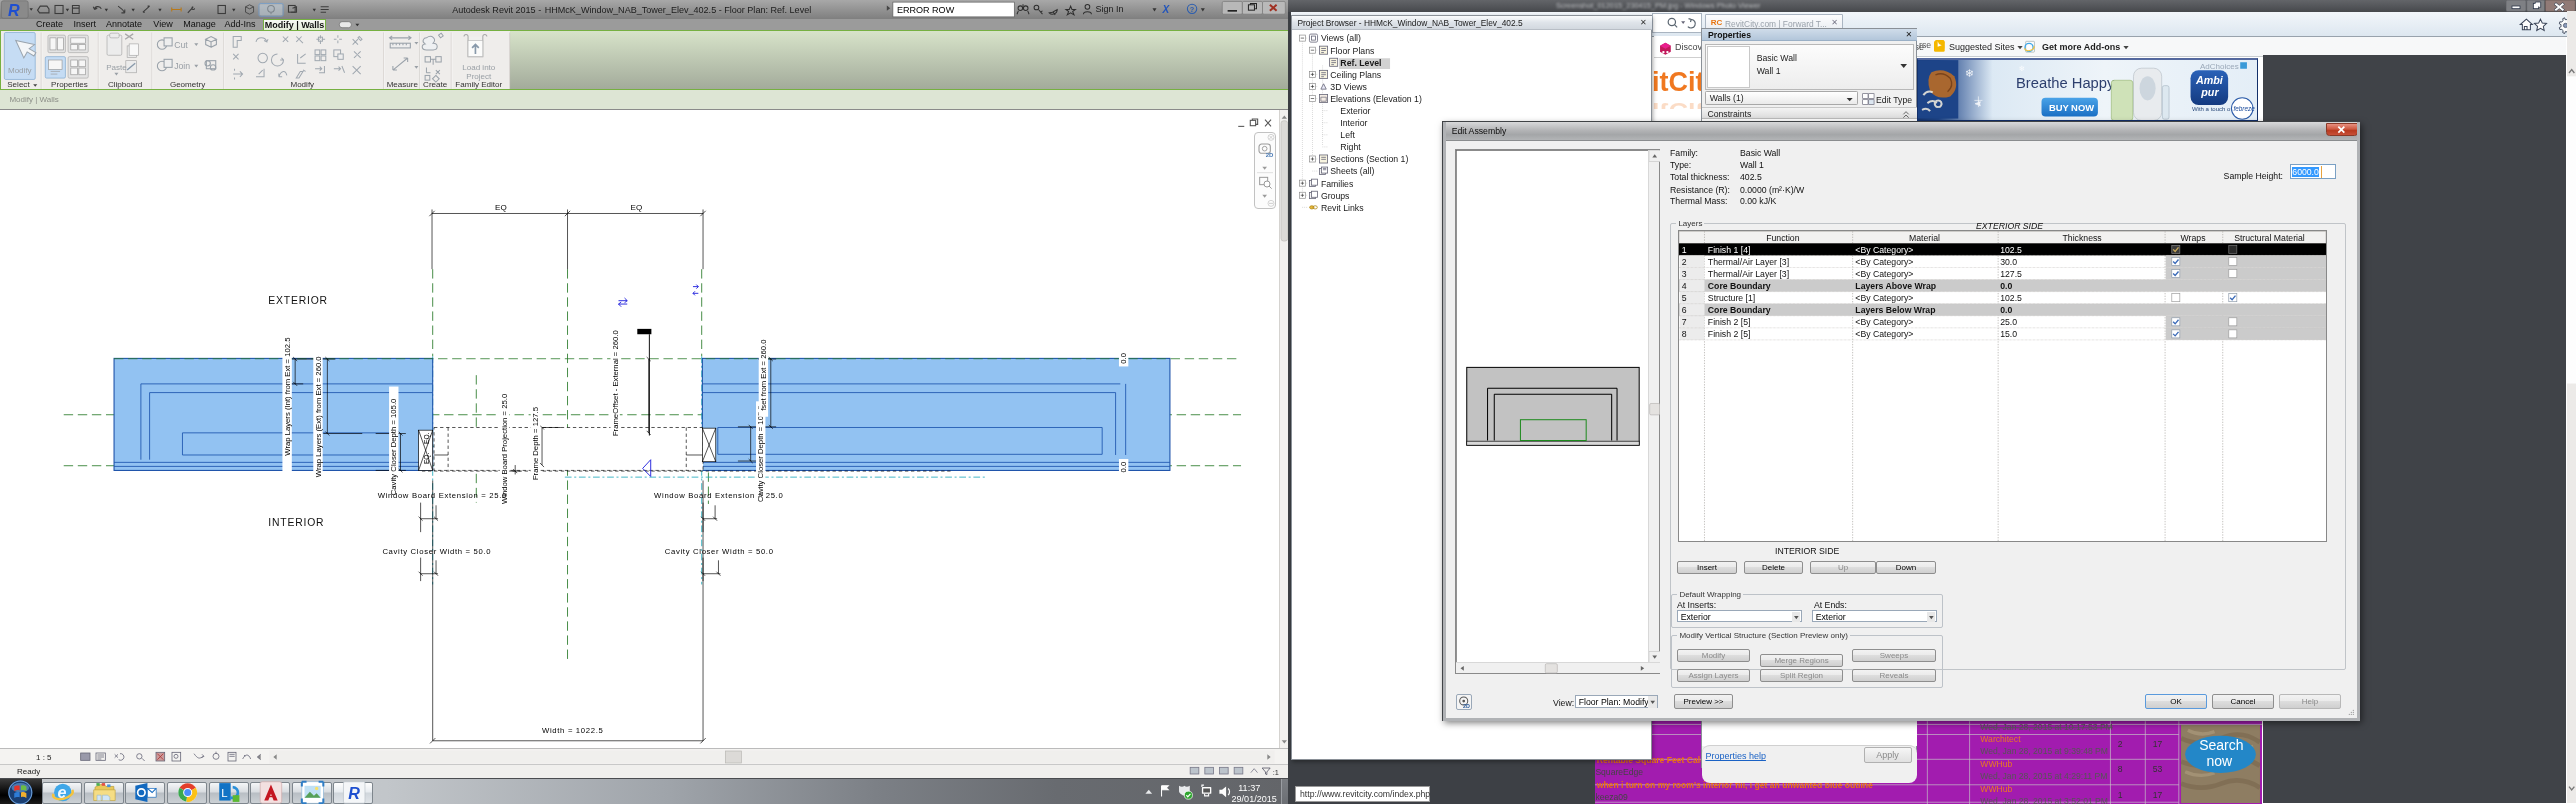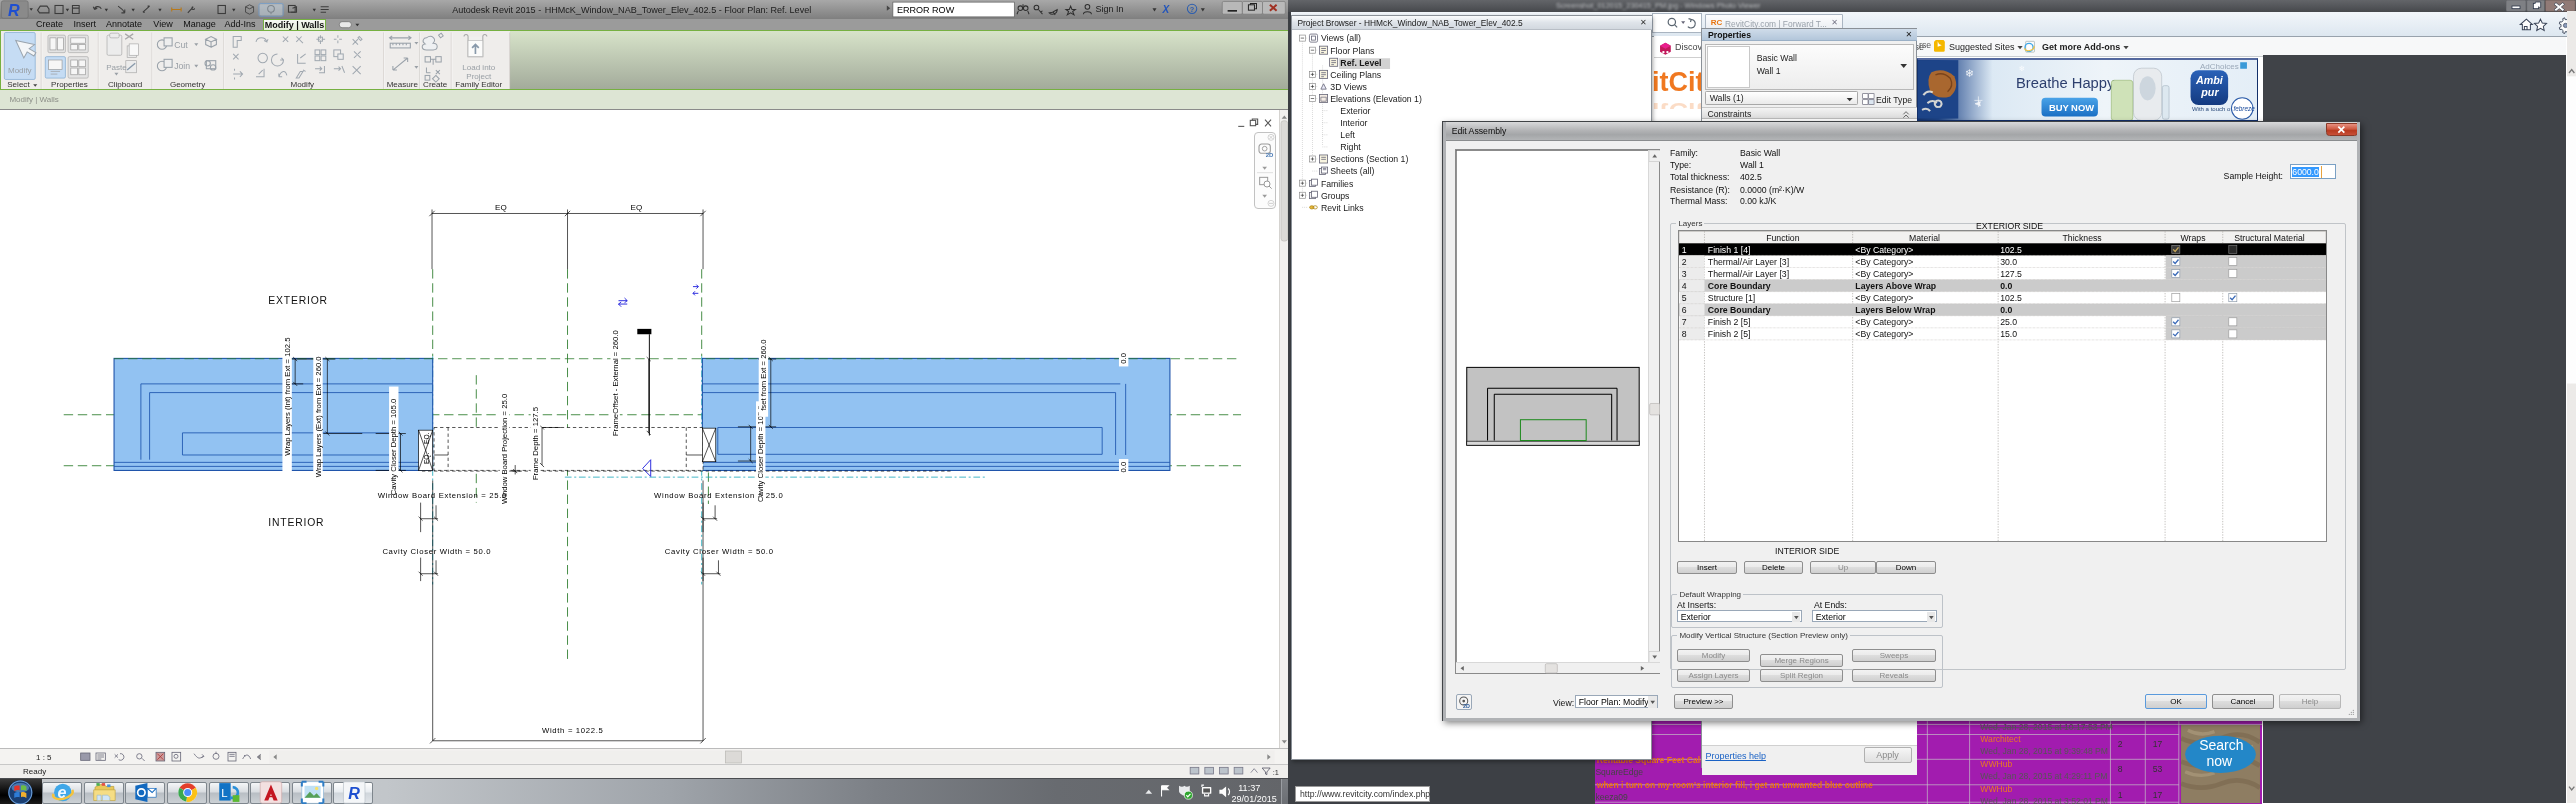--- a/index.html
+++ b/index.html
@@ -6,21 +6,21 @@
 #wrap{position:absolute;left:0;top:0;width:2576px;height:805px;}
 .abs{position:absolute;}
 
 #lm-title{left:0;top:0;width:1288px;height:19px;background:linear-gradient(180deg,#a8a8a8,#8f8f8f 60%,#7f7f7f);}
 #lm-tabs{left:0;top:19px;width:1288px;height:10.7px;background:#9b9b9b;}
 #lm-ribbon{left:0;top:29.5px;width:1288px;height:60px;background:linear-gradient(180deg,#d7e3c9,#a2aa9a);border-top:0.7px solid #76b041;}
 #lm-ribbonL{left:0;top:29.5px;width:510px;height:60px;background:#efedeb;border-top:0.7px solid #76b041;border-left:0.7px solid #76b041;}
 #lm-options{left:0;top:89px;width:1288px;height:20px;background:#dde5d4;border-top:0.7px solid #76b041;color:#8c8f88;font-size:8px;line-height:20px;padding-left:9.4px;}
 #lm-canvas{left:0;top:109px;width:1288px;height:639px;background:#fff;border-top:0.7px solid #8a8a8a;}
 #lm-viewbar{left:0;top:748px;width:1288px;height:16px;background:#f4f3f1;border-top:0.7px solid #bbb;}
-#lm-status{left:0;top:764px;width:1288px;height:14px;background:#f0efed;border-top:0.7px solid #c8c8c8;color:#222;font-size:8px;line-height:13.4px;padding-left:23px;}
+#lm-status{left:0;top:764px;width:1288px;height:14px;background:#f0efed;border-top:0.7px solid #c8c8c8;color:#222;font-size:8px;line-height:13.4px;padding-left:17px;}
 #lm-taskbar{left:0;top:778px;width:1288px;height:27px;background:linear-gradient(90deg,#c7cacd 0%,#c2c6ca 30%,#9fa4aa 52%,#7c8086 68%,#686b70 82%,#636569 100%);border-top:0.7px solid #4a4c50;}
 .tab{position:absolute;top:0;height:10.7px;font-size:9px;color:#111;text-align:center;line-height:10px;}
 .tbtn{position:absolute;top:2.7px;width:40px;height:22px;border:0.7px solid #7e868d;border-radius:2px;background:linear-gradient(180deg,#f4f6f8 0%,#d8dce0 45%,#b8bec4 50%,#ccd1d5 100%);}
 
 #ie-page{left:1288px;top:0;width:1288px;height:805px;background:#fff;}
 #pv-top{left:1288px;top:0;width:1288px;height:12px;background:linear-gradient(180deg,#636569,#46484c);}
 #pv-right{left:2263px;top:55px;width:303px;height:748px;background:#404348;}
 #pv-bl{left:1288px;top:760px;width:307px;height:45px;background:#3d4045;}
 #iescroll{left:2567px;top:11.4px;width:9.4px;height:792px;background:#eceae8;}
 .dlg-btn{position:absolute;height:12.7px;border:0.7px solid #8e8e8e;border-radius:2px;background:linear-gradient(180deg,#f2f2f2,#ebebeb 45%,#dddddd 50%,#cfcfcf);font-size:8px;color:#000;text-align:center;line-height:11.4px;}
@@ -899,21 +899,21 @@
         <rect x="10" y="10" width="8" height="7" fill="#dce6f0" stroke="#667"></rect>
   </svg>
   <span style="position:absolute;left:174px;top:66px;font-size:8.7px;color:#222;">Edit Type</span>
   <div style="position:absolute;left:0px;top:78px;width:215px;height:12px;background:linear-gradient(180deg,#f4f4f4,#dcdcdc);border-top:0.7px solid #c8c8c8;border-bottom:0.7px solid #bbb;">
     <span style="position:absolute;left:5.4px;top:0.7px;font-size:8.7px;color:#222;">Constraints</span>
     <svg width="9.4" height="8" style="position:absolute;right:5.4px;top:2.7px" viewBox="0 0 14 12">
           <path d="M2 5 l4 -4 4 4 M2 10 l4 -4 4 4" fill="none" stroke="#555" stroke-width="1.3"></path>
         </svg>
   </div>
   <div style="position:absolute;left:0;top:90px;width:215px;height:627px;background:#fff;"></div>
-  <div style="position:absolute;left:0;top:716px;width:215px;height:30px;background:#f0f0f0;border-top:0.7px solid #d0d0d0;">
+  <div style="position:absolute;left:0;top:716px;width:215px;height:38px;background:#f0f0f0;border-top:0.7px solid #d0d0d0;border-radius:8px;">
     <span style="position:absolute;left:3.4px;top:5.4px;font-size:9px;color:#1a62c5;text-decoration:underline;">Properties help</span>
     <div style="position:absolute;right:5.4px;top:1.3px;width:48px;height:16px;border:0.7px solid #b0b0b0;border-radius:2px;background:linear-gradient(180deg,#f6f6f6,#e0e0e0);text-align:center;line-height:14.8px;font-size:9px;color:#8a8a8a;">Apply</div>
   </div>
 </div>
 
 <div class="abs" id="edita" style="left:1442px;top:121px;width:918px;height:600px;background:#f0f0f0;border:0.7px solid #404346;box-shadow:2px 2.7px 6.7px rgba(0,0,0,0.5);">
   <div style="position:absolute;left:0;top:0;width:917px;height:19px;background:linear-gradient(180deg,#d8d9da,#b4b5b7 45%,#a4a6a8 70%,#b2b4b6);border-bottom:0.7px solid #8a8c8e;padding-left:44px;">
     <span style="position:absolute;left:8.7px;top:4px;font-size:8.7px;color:#0a0a0a;">Edit Assembly</span>
   </div>
   <div style="position:absolute;left:883px;top:0.7px;width:32px;height:13.4px;background:linear-gradient(180deg,#e89080,#cf5a42 45%,#b83a20 60%,#c85038);border:0.7px solid #8a3a28;border-radius:0 0 3.4px 3.4px;">
@@ -967,21 +967,21 @@
   </div>
   <span style="position:absolute;left:761px;top:49px;width:79px;text-align:right;font-size:8.7px;color:#111;">Sample Height:</span>
   <div style="position:absolute;left:847px;top:42px;width:46px;height:14.8px;background:#fff;border:0.7px solid #7aa0c4;">
     <span style="position:absolute;left:1.3px;top:2px;font-size:8.7px;background:#3399ff;color:#fff;">6000.0</span>
     <span style="position:absolute;left:29.5px;top:1.3px;width:1.3px;height:11.4px;background:#e8a33d;"></span>
   </div>
   
   <div class="gb" style="left:227px;top:101px;width:676px;height:447px;border-color:#c0c4c8;">
     <span style="background:#f0f0f0;color:#333;">Layers</span>
   </div>
-  <span style="position:absolute;left:533px;top:99px;font-size:8.7px;color:#111;">EXTERIOR SIDE</span>
+  <span style="position:absolute;left:533px;top:99px;font-size:8.7px;color:#111;font-style:italic;">EXTERIOR SIDE</span>
   <span style="position:absolute;left:332px;top:424px;font-size:8.7px;color:#111;">INTERIOR SIDE</span>
   
   <div id="laytab" style="position:absolute;left:235px;top:108px;width:649px;height:312px;background:#fff;border:0.7px solid #888;">
     <svg width="647" height="311" font-size="13" viewBox="0 0 965 463">
 
       <rect x="0" y="0" width="965" height="18" fill="#f2f1f0" stroke="#b5b2ad"></rect>
       <g stroke="#a8a5a0" stroke-dasharray="2,2">
             <path d="M38 0 V463 M259 0 V463 M476 0 V463 M725 0 V463 M811 0 V463"></path>
           </g>
       <g font-size="13" fill="#111">

